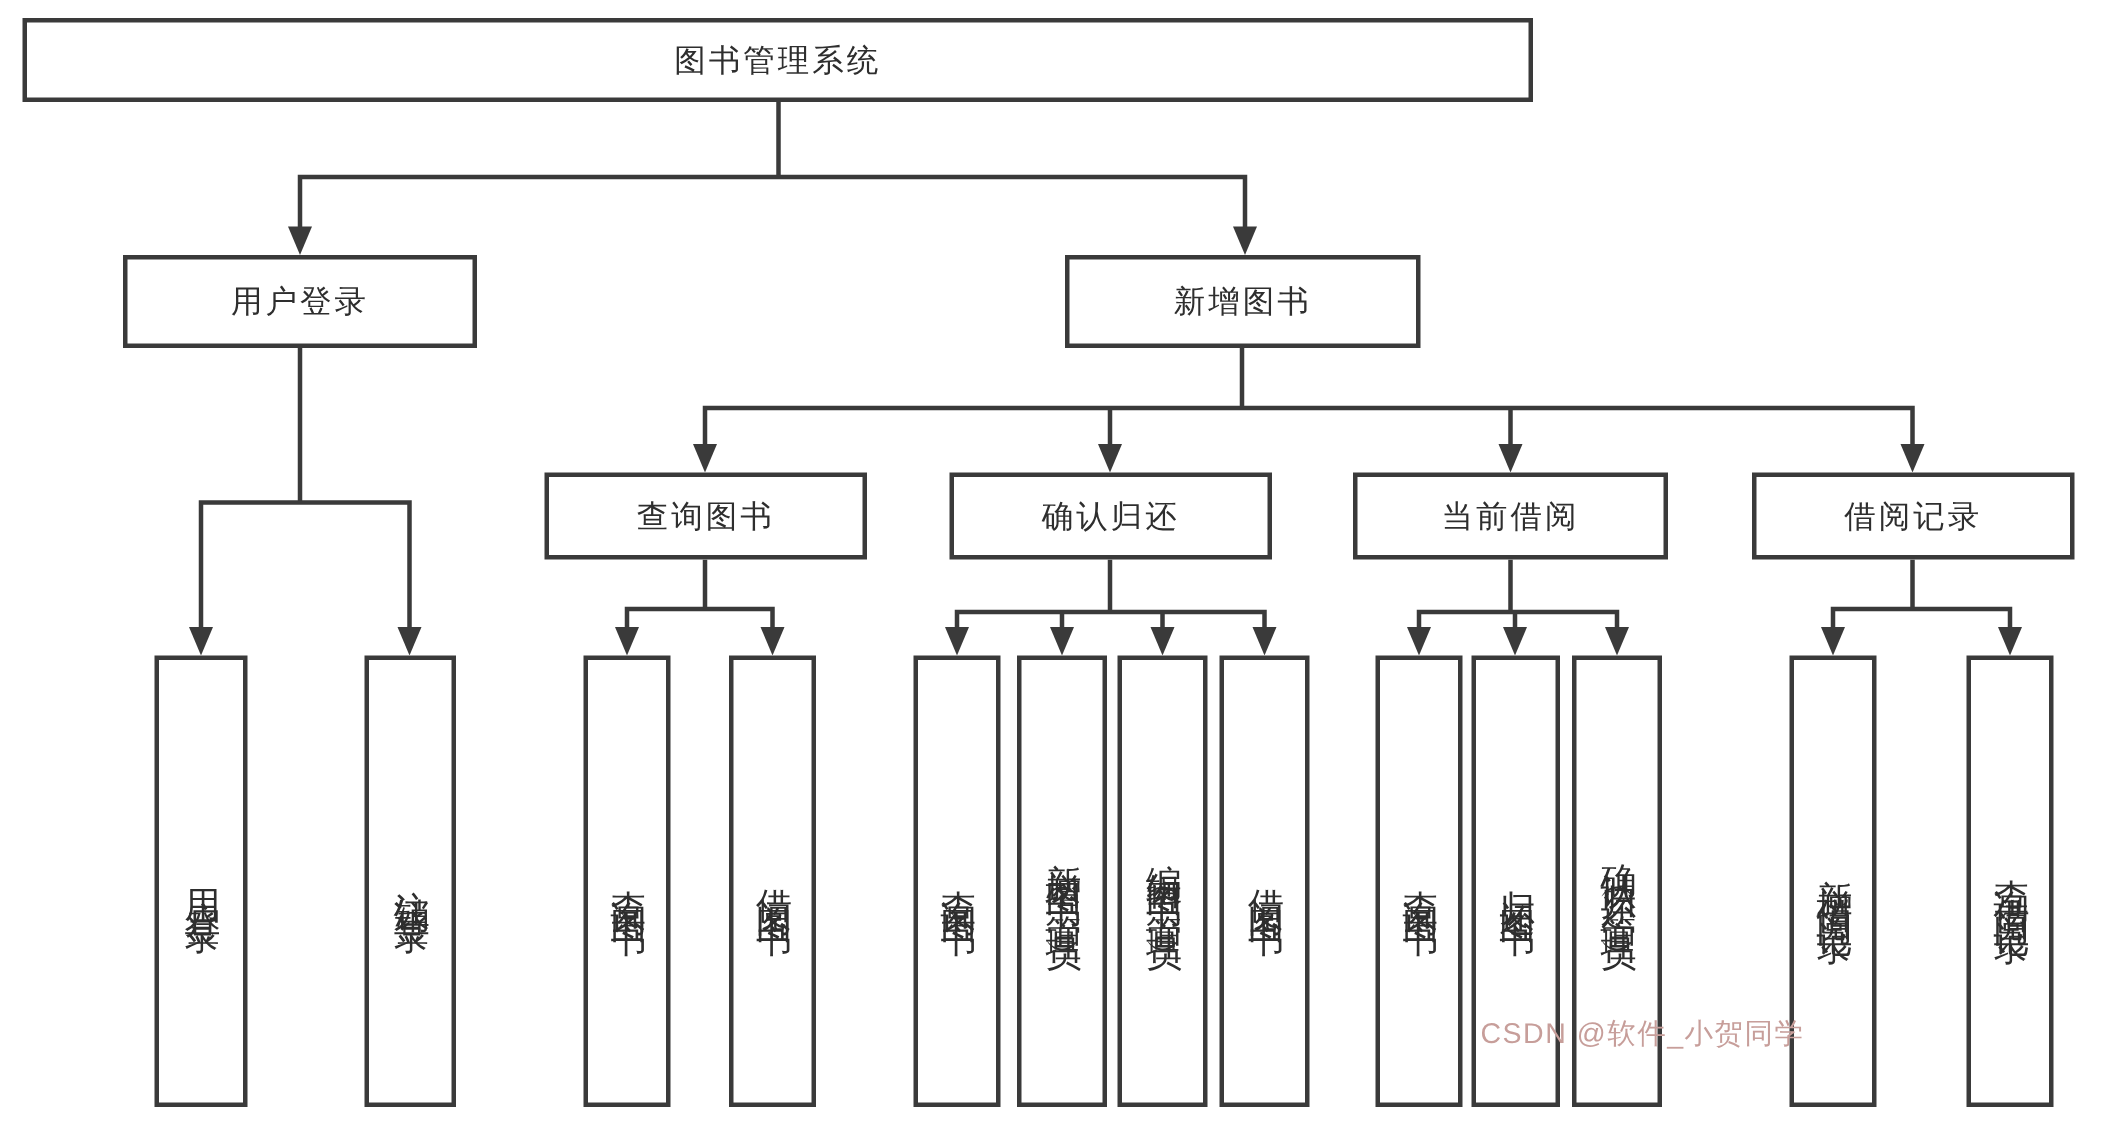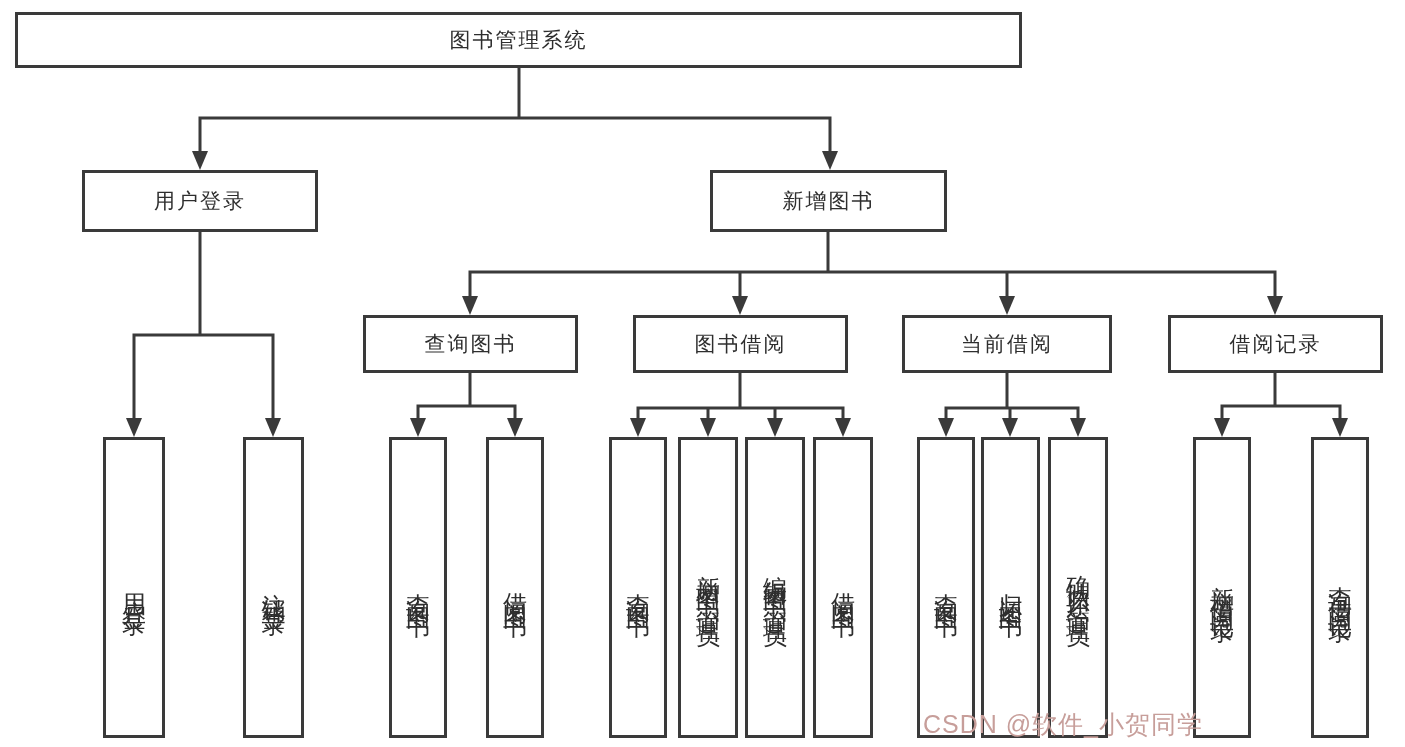--- a/index.html
+++ b/index.html
@@ -29,22 +29,22 @@
   .vtext{
     writing-mode:vertical-rl;
     text-orientation:mixed;
     font-size:24px;
     letter-spacing:7px;
     line-height:1;
     white-space:nowrap;
   }
   .watermark{
     position:absolute;z-index:5;
-    right:4px;top:708px;
-    font-size:25px;letter-spacing:1px;
+    right:4px;top:676px;
+    font-size:19px;letter-spacing:1px;
     white-space:nowrap;
     color:#c79e9a;
   }
 </style>
 </head>
 <body>
 
 <div class="stage">
 
   <svg class="connectors" width="1405" height="747" viewBox="0 0 1405 747">
@@ -88,21 +88,21 @@
     <span class="h-label">用户登录</span>
   </div>
   <div class="box" style="left:710px;top:170px;width:237px;height:62px">
     <span class="h-label">新增图书</span>
   </div>
 
   <div class="box" style="left:363px;top:315px;width:215px;height:58px">
     <span class="h-label">查询图书</span>
   </div>
   <div class="box" style="left:633px;top:315px;width:215px;height:58px">
-    <span class="h-label">图书借阅</span>
+    <span class="h-label">确认归还</span>
   </div>
   <div class="box" style="left:1168px;top:315px;width:215px;height:58px">
     <span class="h-label">借阅记录</span>
   </div>
   <div class="box" style="left:902px;top:315px;width:210px;height:58px">
     <span class="h-label">当前借阅</span>
   </div>
 
   <div class="box" style="left:103px;top:437px;width:62px;height:301px">
     <span class="vtext">用户登录</span>

